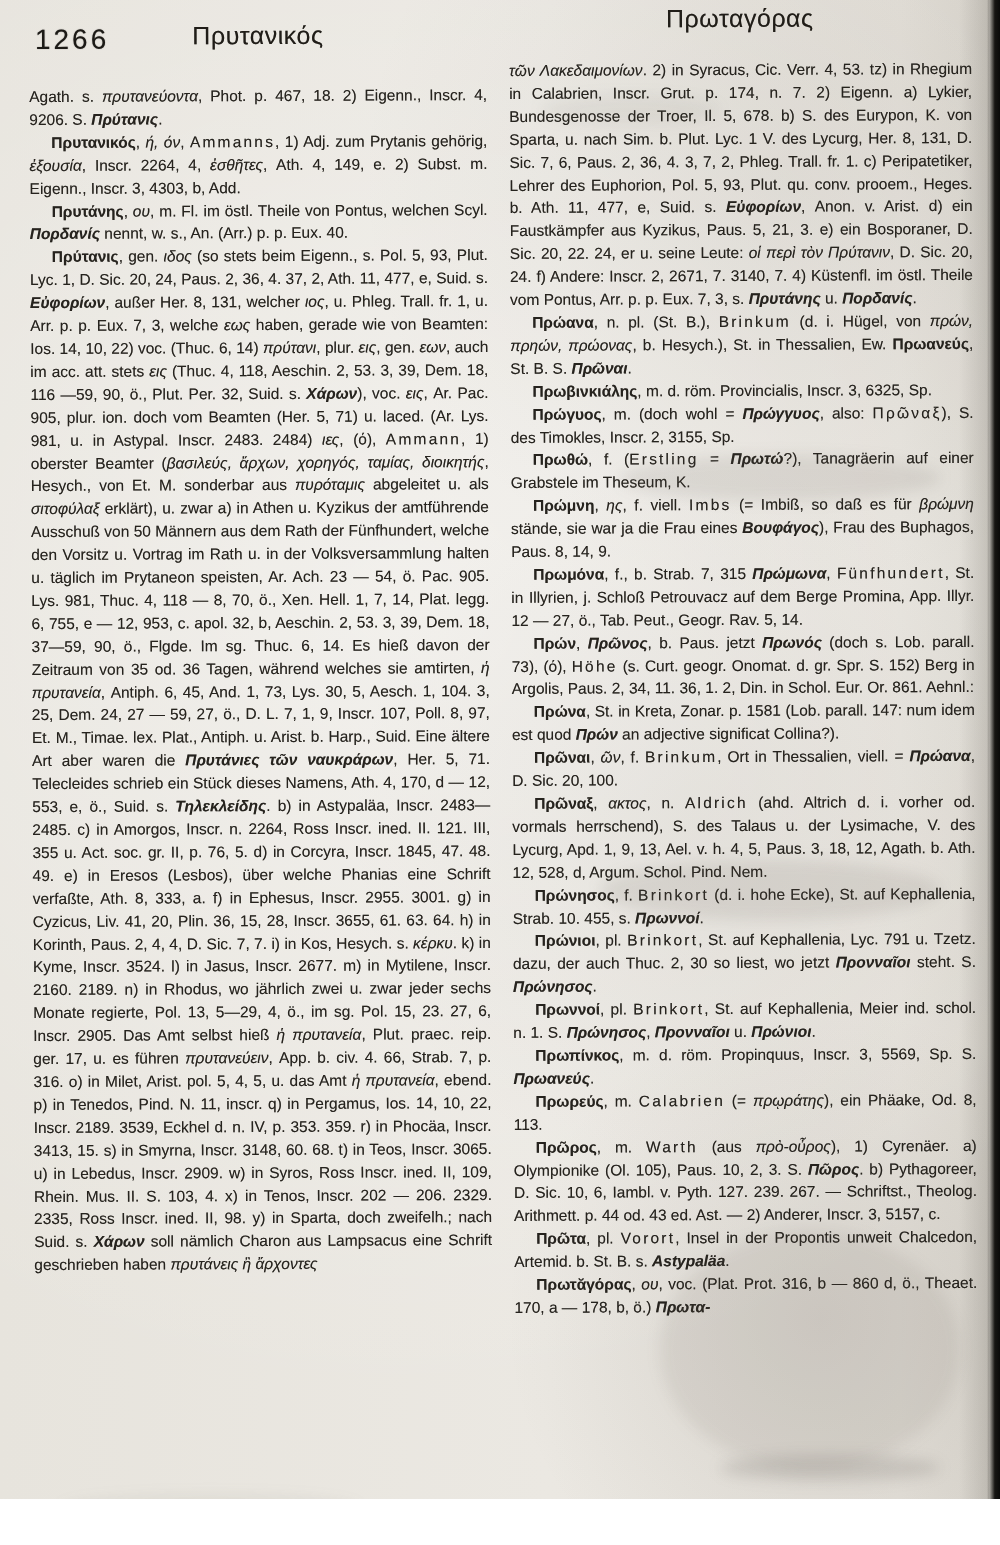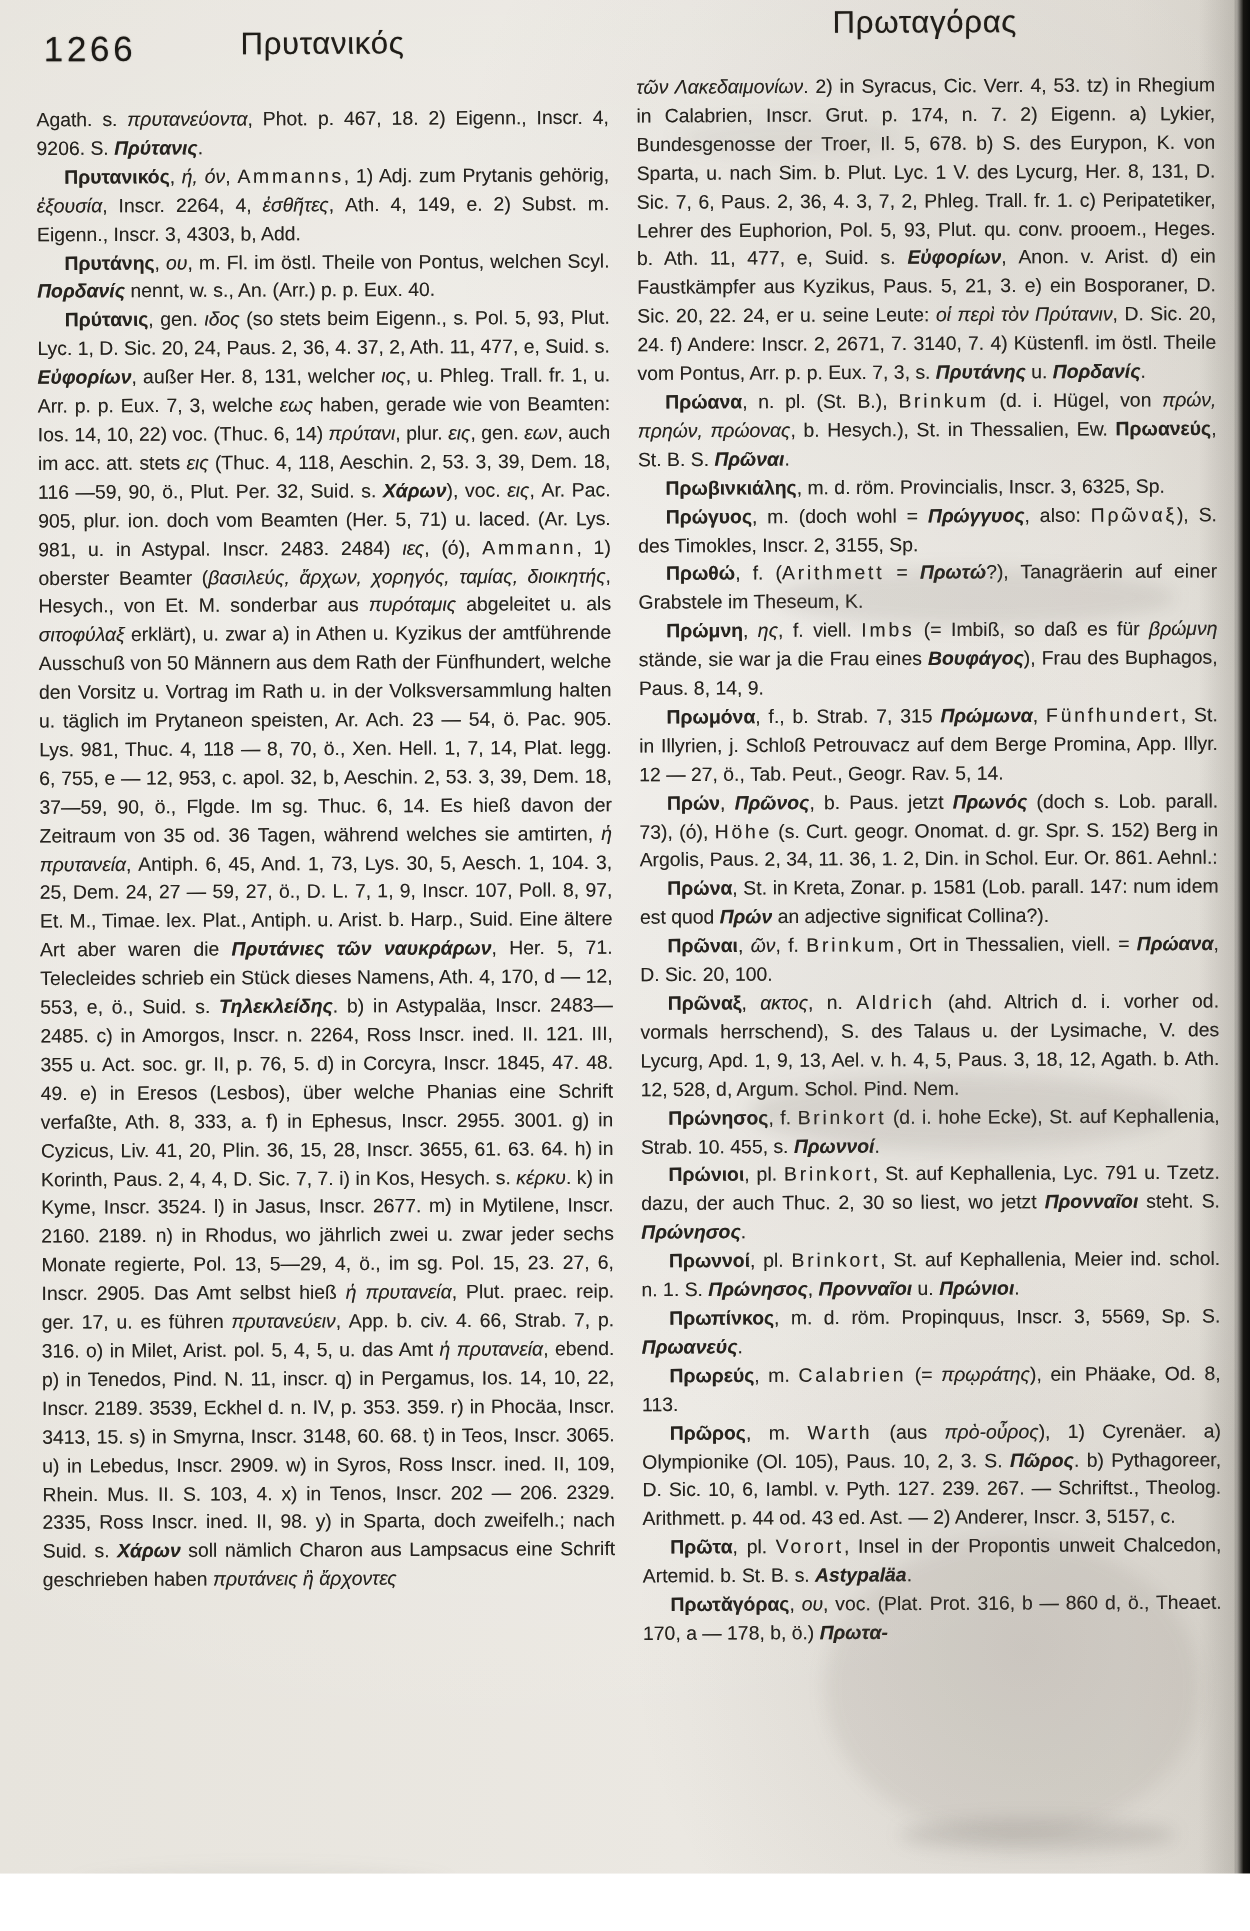--- a/index.html
+++ b/index.html
@@ -59,21 +59,21 @@
         <p class="entry"><span class="seg-n">Agath. s. </span><span class="seg-g">πρυτανεύοντα</span><span class="seg-n">, Phot. p. 467, 18. 2) Eigenn., Inscr. 4, 9206. S. </span><span class="seg-b">Πρύτανις</span><span class="seg-n">.</span></p>
         <p class="entry indent"><span class="seg-h">Πρυτανικός</span><span class="seg-n">, </span><span class="seg-g">ή, όν</span><span class="seg-n">, </span><span class="seg-s">Ammanns</span><span class="seg-n">, 1) Adj. zum Prytanis gehörig, </span><span class="seg-g">ἐξουσία</span><span class="seg-n">, Inscr. 2264, 4, </span><span class="seg-g">ἐσθῆτες</span><span class="seg-n">, Ath. 4, 149, e. 2) Subst. m. Eigenn., Inscr. 3, 4303, b, Add.</span></p>
         <p class="entry indent"><span class="seg-h">Πρυτάνης</span><span class="seg-n">, </span><span class="seg-g">ου</span><span class="seg-n">, m. Fl. im östl. Theile von Pontus, welchen Scyl. </span><span class="seg-b">Πορδανίς</span><span class="seg-n"> nennt, w. s., An. (Arr.) p. p. Eux. 40.</span></p>
         <p class="entry indent"><span class="seg-h">Πρύτανις</span><span class="seg-n">, gen. </span><span class="seg-g">ιδος</span><span class="seg-n"> (so stets beim Eigenn., s. Pol. 5, 93, Plut. Lyc. 1, D. Sic. 20, 24, Paus. 2, 36, 4. 37, 2, Ath. 11, 477, e, Suid. s. </span><span class="seg-b">Εὐφορίων</span><span class="seg-n">, außer Her. 8, 131, welcher </span><span class="seg-g">ιος</span><span class="seg-n">, u. Phleg. Trall. fr. 1, u. Arr. p. p. Eux. 7, 3, welche </span><span class="seg-g">εως</span><span class="seg-n"> haben, gerade wie von Beamten: Ios. 14, 10, 22) voc. (Thuc. 6, 14) </span><span class="seg-g">πρύτανι</span><span class="seg-n">, plur. </span><span class="seg-g">εις</span><span class="seg-n">, gen. </span><span class="seg-g">εων</span><span class="seg-n">, auch im acc. att. stets </span><span class="seg-g">εις</span><span class="seg-n"> (Thuc. 4, 118, Aeschin. 2, 53. 3, 39, Dem. 18, 116 —59, 90, ö., Plut. Per. 32, Suid. s. </span><span class="seg-b">Χάρων</span><span class="seg-n">), voc. </span><span class="seg-g">εις</span><span class="seg-n">, Ar. Pac. 905, plur. ion. doch vom Beamten (Her. 5, 71) u. laced. (Ar. Lys. 981, u. in Astypal. Inscr. 2483. 2484) </span><span class="seg-g">ιες</span><span class="seg-n">, (ό), </span><span class="seg-s">Ammann</span><span class="seg-n">, 1) oberster Beamter (</span><span class="seg-g">βασιλεύς, ἄρχων, χορηγός, ταμίας, διοικητής</span><span class="seg-n">, Hesych., von Et. M. sonderbar aus </span><span class="seg-g">πυρόταμις</span><span class="seg-n"> abgeleitet u. als </span><span class="seg-g">σιτοφύλαξ</span><span class="seg-n"> erklärt), u. zwar a) in Athen u. Kyzikus der amtführende Ausschuß von 50 Männern aus dem Rath der Fünfhundert, welche den Vorsitz u. Vortrag im Rath u. in der Volksversammlung halten u. täglich im Prytaneon speisten, Ar. Ach. 23 — 54, ö. Pac. 905. Lys. 981, Thuc. 4, 118 — 8, 70, ö., Xen. Hell. 1, 7, 14, Plat. legg. 6, 755, e — 12, 953, c. apol. 32, b, Aeschin. 2, 53. 3, 39, Dem. 18, 37—59, 90, ö., Flgde. Im sg. Thuc. 6, 14. Es hieß davon der Zeitraum von 35 od. 36 Tagen, während welches sie amtirten, </span><span class="seg-g">ἡ πρυτανεία</span><span class="seg-n">, Antiph. 6, 45, And. 1, 73, Lys. 30, 5, Aesch. 1, 104. 3, 25, Dem. 24, 27 — 59, 27, ö., D. L. 7, 1, 9, Inscr. 107, Poll. 8, 97, Et. M., Timae. lex. Plat., Antiph. u. Arist. b. Harp., Suid. Eine ältere Art aber waren die </span><span class="seg-b">Πρυτάνιες τῶν ναυκράρων</span><span class="seg-n">, Her. 5, 71. Telecleides schrieb ein Stück dieses Namens, Ath. 4, 170, d — 12, 553, e, ö., Suid. s. </span><span class="seg-b">Τηλεκλείδης</span><span class="seg-n">. b) in Astypaläa, Inscr. 2483—2485. c) in Amorgos, Inscr. n. 2264, Ross Inscr. ined. II. 121. III, 355 u. Act. soc. gr. II, p. 76, 5. d) in Corcyra, Inscr. 1845, 47. 48. 49. e) in Eresos (Lesbos), über welche Phanias eine Schrift verfaßte, Ath. 8, 333, a. f) in Ephesus, Inscr. 2955. 3001. g) in Cyzicus, Liv. 41, 20, Plin. 36, 15, 28, Inscr. 3655, 61. 63. 64. h) in Korinth, Paus. 2, 4, 4, D. Sic. 7, 7. i) in Kos, Hesych. s. </span><span class="seg-g">κέρκυ</span><span class="seg-n">. k) in Kyme, Inscr. 3524. l) in Jasus, Inscr. 2677. m) in Mytilene, Inscr. 2160. 2189. n) in Rhodus, wo jährlich zwei u. zwar jeder sechs Monate regierte, Pol. 13, 5—29, 4, ö., im sg. Pol. 15, 23. 27, 6, Inscr. 2905. Das Amt selbst hieß </span><span class="seg-g">ἡ πρυτανεία</span><span class="seg-n">, Plut. praec. reip. ger. 17, u. es führen </span><span class="seg-g">πρυτανεύειν</span><span class="seg-n">, App. b. civ. 4. 66, Strab. 7, p. 316. o) in Milet, Arist. pol. 5, 4, 5, u. das Amt </span><span class="seg-g">ἡ πρυτανεία</span><span class="seg-n">, ebend. p) in Tenedos, Pind. N. 11, inscr. q) in Pergamus, Ios. 14, 10, 22, Inscr. 2189. 3539, Eckhel d. n. IV, p. 353. 359. r) in Phocäa, Inscr. 3413, 15. s) in Smyrna, Inscr. 3148, 60. 68. t) in Teos, Inscr. 3065. u) in Lebedus, Inscr. 2909. w) in Syros, Ross Inscr. ined. II, 109, Rhein. Mus. II. S. 103, 4. x) in Tenos, Inscr. 202 — 206. 2329. 2335, Ross Inscr. ined. II, 98. y) in Sparta, doch zweifelh.; nach Suid. s. </span><span class="seg-b">Χάρων</span><span class="seg-n"> soll nämlich Charon aus Lampsacus eine Schrift geschrieben haben </span><span class="seg-g">πρυτάνεις ἢ ἄρχοντες</span></p>
       </div>
     <div class="col col-right">
         <p class="entry"><span class="seg-g">τῶν Λακεδαιμονίων</span><span class="seg-n">. 2) in Syracus, Cic. Verr. 4, 53. tz) in Rhegium in Calabrien, Inscr. Grut. p. 174, n. 7. 2) Eigenn. a) Lykier, Bundesgenosse der Troer, Il. 5, 678. b) S. des Eurypon, K. von Sparta, u. nach Sim. b. Plut. Lyc. 1 V. des Lycurg, Her. 8, 131, D. Sic. 7, 6, Paus. 2, 36, 4. 3, 7, 2, Phleg. Trall. fr. 1. c) Peripatetiker, Lehrer des Euphorion, Pol. 5, 93, Plut. qu. conv. prooem., Heges. b. Ath. 11, 477, e, Suid. s. </span><span class="seg-b">Εὐφορίων</span><span class="seg-n">, Anon. v. Arist. d) ein Faustkämpfer aus Kyzikus, Paus. 5, 21, 3. e) ein Bosporaner, D. Sic. 20, 22. 24, er u. seine Leute: </span><span class="seg-g">οἱ περὶ τὸν Πρύτανιν</span><span class="seg-n">, D. Sic. 20, 24. f) Andere: Inscr. 2, 2671, 7. 3140, 7. 4) Küstenfl. im östl. Theile vom Pontus, Arr. p. p. Eux. 7, 3, s. </span><span class="seg-b">Πρυτάνης</span><span class="seg-n"> u. </span><span class="seg-b">Πορδανίς</span><span class="seg-n">.</span></p>
         <p class="entry indent"><span class="seg-h">Πρώανα</span><span class="seg-n">, n. pl. (St. B.), </span><span class="seg-s">Brinkum</span><span class="seg-n"> (d. i. Hügel, von </span><span class="seg-g">πρών, πρηών, πρώονας</span><span class="seg-n">, b. Hesych.), St. in Thessalien, Ew. </span><span class="seg-h">Πρωανεύς</span><span class="seg-n">, St. B. S. </span><span class="seg-b">Πρῶναι</span><span class="seg-n">.</span></p>
         <p class="entry indent"><span class="seg-h">Πρωβινκιάλης</span><span class="seg-n">, m. d. röm. Provincialis, Inscr. 3, 6325, Sp.</span></p>
         <p class="entry indent"><span class="seg-h">Πρώγυος</span><span class="seg-n">, m. (doch wohl = </span><span class="seg-b">Πρώγγυος</span><span class="seg-n">, also: </span><span class="seg-s">Πρῶναξ</span><span class="seg-n">), S. des Timokles, Inscr. 2, 3155, Sp.</span></p>
-        <p class="entry indent"><span class="seg-h">Πρωθώ</span><span class="seg-n">, f. (</span><span class="seg-s">Arithmett</span><span class="seg-n"> = </span><span class="seg-b">Πρωτώ</span><span class="seg-n">?), Tanagräerin auf einer Grabstele im Theseum, K.</span></p>
+        <p class="entry indent"><span class="seg-h">Πρωθώ</span><span class="seg-n">, f. (</span><span class="seg-s">Erstling</span><span class="seg-n"> = </span><span class="seg-b">Πρωτώ</span><span class="seg-n">?), Tanagräerin auf einer Grabstele im Theseum, K.</span></p>
         <p class="entry indent"><span class="seg-h">Πρώμνη</span><span class="seg-n">, </span><span class="seg-g">ης</span><span class="seg-n">, f. viell. </span><span class="seg-s">Imbs</span><span class="seg-n"> (= Imbiß, so daß es für </span><span class="seg-g">βρώμνη</span><span class="seg-n"> stände, sie war ja die Frau eines </span><span class="seg-b">Βουφάγος</span><span class="seg-n">), Frau des Buphagos, Paus. 8, 14, 9.</span></p>
         <p class="entry indent"><span class="seg-h">Πρωμόνα</span><span class="seg-n">, f., b. Strab. 7, 315 </span><span class="seg-b">Πρώμωνα</span><span class="seg-n">, </span><span class="seg-s">Fünfhundert</span><span class="seg-n">, St. in Illyrien, j. Schloß Petrouvacz auf dem Berge Promina, App. Illyr. 12 — 27, ö., Tab. Peut., Geogr. Rav. 5, 14.</span></p>
         <p class="entry indent"><span class="seg-h">Πρών</span><span class="seg-n">, </span><span class="seg-b">Πρῶνος</span><span class="seg-n">, b. Paus. jetzt </span><span class="seg-b">Πρωνός</span><span class="seg-n"> (doch s. Lob. parall. 73), (ό), </span><span class="seg-s">Höhe</span><span class="seg-n"> (s. Curt. geogr. Onomat. d. gr. Spr. S. 152) Berg in Argolis, Paus. 2, 34, 11. 36, 1. 2, Din. in Schol. Eur. Or. 861. Aehnl.:</span></p>
         <p class="entry indent"><span class="seg-h">Πρώνα</span><span class="seg-n">, St. in Kreta, Zonar. p. 1581 (Lob. parall. 147: num idem est quod </span><span class="seg-b">Πρών</span><span class="seg-n"> an adjective significat Collina?).</span></p>
         <p class="entry indent"><span class="seg-h">Πρῶναι</span><span class="seg-n">, </span><span class="seg-g">ῶν</span><span class="seg-n">, f. </span><span class="seg-s">Brinkum</span><span class="seg-n">, Ort in Thessalien, viell. = </span><span class="seg-b">Πρώανα</span><span class="seg-n">, D. Sic. 20, 100.</span></p>
         <p class="entry indent"><span class="seg-h">Πρῶναξ</span><span class="seg-n">, </span><span class="seg-g">ακτος</span><span class="seg-n">, n. </span><span class="seg-s">Aldrich</span><span class="seg-n"> (ahd. Altrich d. i. vorher od. vormals herrschend), S. des Talaus u. der Lysimache, V. des Lycurg, Apd. 1, 9, 13, Ael. v. h. 4, 5, Paus. 3, 18, 12, Agath. b. Ath. 12, 528, d, Argum. Schol. Pind. Nem.</span></p>
         <p class="entry indent"><span class="seg-h">Πρώνησος</span><span class="seg-n">, f. </span><span class="seg-s">Brinkort</span><span class="seg-n"> (d. i. hohe Ecke), St. auf Kephallenia, Strab. 10. 455, s. </span><span class="seg-b">Πρωννοί</span><span class="seg-n">.</span></p>
         <p class="entry indent"><span class="seg-h">Πρώνιοι</span><span class="seg-n">, pl. </span><span class="seg-s">Brinkort</span><span class="seg-n">, St. auf Kephallenia, Lyc. 791 u. Tzetz. dazu, der auch Thuc. 2, 30 so liest, wo jetzt </span><span class="seg-b">Προνναῖοι</span><span class="seg-n"> steht. S. </span><span class="seg-b">Πρώνησος</span><span class="seg-n">.</span></p>
         <p class="entry indent"><span class="seg-h">Πρωννοί</span><span class="seg-n">, pl. </span><span class="seg-s">Brinkort</span><span class="seg-n">, St. auf Kephallenia, Meier ind. schol. n. 1. S. </span><span class="seg-b">Πρώνησος</span><span class="seg-n">, </span><span class="seg-b">Προνναῖοι</span><span class="seg-n"> u. </span><span class="seg-b">Πρώνιοι</span><span class="seg-n">.</span></p>
         <p class="entry indent"><span class="seg-h">Πρωπίνκος</span><span class="seg-n">, m. d. röm. Propinquus, Inscr. 3, 5569, Sp. S. </span><span class="seg-b">Πρωανεύς</span><span class="seg-n">.</span></p>

